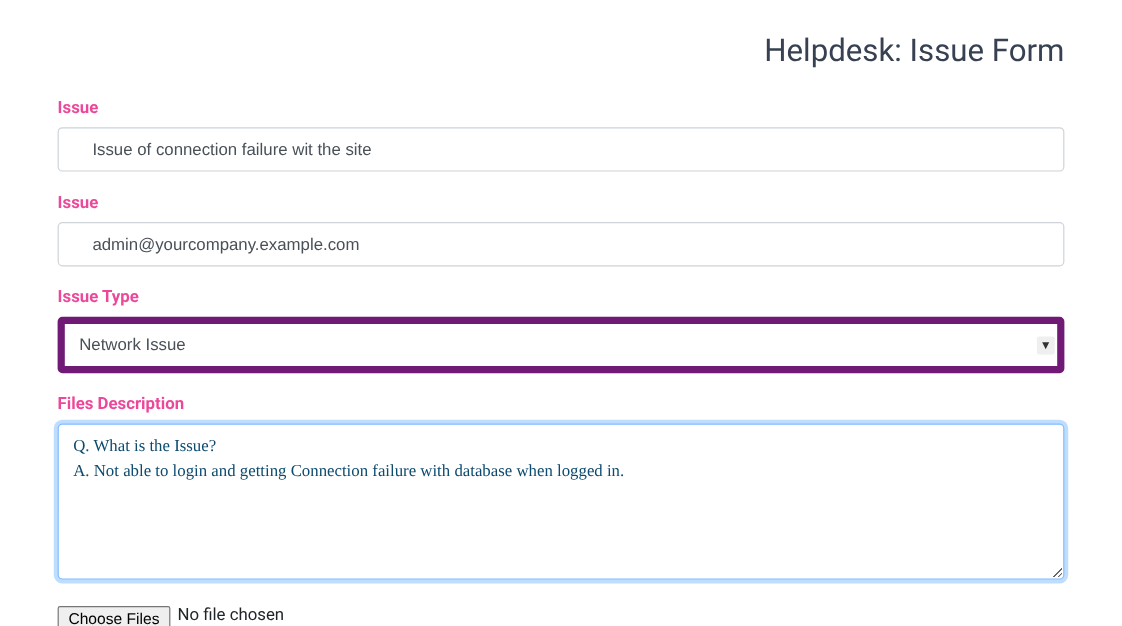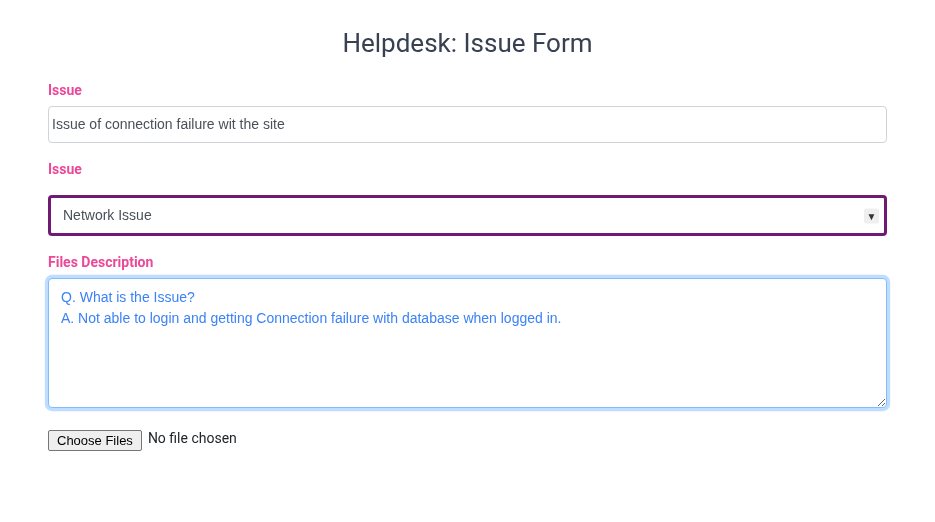--- a/index.html
+++ b/index.html
@@ -15,52 +15,52 @@
     }
     .container {
       width: 935px;
       margin: 0 auto;
       padding: 28px 48px 20px 48px;
     }
     .page-title {
       font-size: 26px;
       font-weight: 400;
       color: #374151;
-      text-align: center;
+      text-align: right;
       margin-bottom: 24px;
     }
     .form-group {
       margin-bottom: 18px;
     }
     .form-label {
       display: block;
       font-weight: 700;
       font-size: 14px;
       color: #ec4899;
       margin-bottom: 8px;
     }
     .form-input {
       width: 100%;
-      padding: 7px 3px;
+      padding: 7px 28px;
       font-size: 14px;
       line-height: 1.5;
       color: #495057;
       background-color: #fff;
       border: 1px solid #ced4da;
       border-radius: 4px;
       outline: none;
     }
     .form-select {
       width: 100%;
       padding: 7px 45px 7px 12px;
       font-size: 14px;
       line-height: 1.5;
       color: #495057;
       background-color: #fff;
-      border: 3px solid #701a75;
+      border: 6px solid #701a75;
       border-radius: 4px;
       outline: none;
       appearance: none;
       -webkit-appearance: none;
       position: relative;
     }
     .select-wrapper {
       position: relative;
     }
     .select-caret {
@@ -77,28 +77,28 @@
       display: flex;
       align-items: center;
       justify-content: center;
       border-radius: 2px;
     }
     .form-textarea {
       width: 100%;
       padding: 8px 12px;
       font-size: 14px;
       line-height: 1.5;
-      color: #3b82f6;
+      color: #0c4a6e;
       background-color: #fff;
       border: 1px solid #ced4da;
       border-radius: 4px;
       outline: none;
       resize: both;
       height: 130px;
-      font-family: Liberation Sans, sans-serif;
+      font-family: Liberation Serif, serif;
     }
     .form-textarea.focused {
       border-color: #80bdff;
       box-shadow: 0 0 0 0.2rem rgba(0,123,255,.25);
     }
     .file-row {
       display: flex;
       gap: 6px;
       margin-bottom: 22px;
     }
@@ -123,23 +123,25 @@
 
   <h1 class="page-title">Helpdesk: Issue Form</h1>
 
   <div class="form-group">
     <label class="form-label">Issue</label>
     <input type="text" class="form-input" value="Issue of connection failure wit the site" style="">
   </div>
 
   <div class="form-group">
     <label class="form-label">Issue</label>
+    <input type="text" class="form-input" value="admin@yourcompany.example.com" style="">
   </div>
 
   <div class="form-group">
+    <label class="form-label">Issue Type</label>
     <div class="select-wrapper">
       <select class="form-select">
         <option>Network Issue</option>
       </select>
       <span class="select-caret">▼</span>
     </div>
   </div>
 
   <div class="form-group">
     <label class="form-label">Files Description</label>

